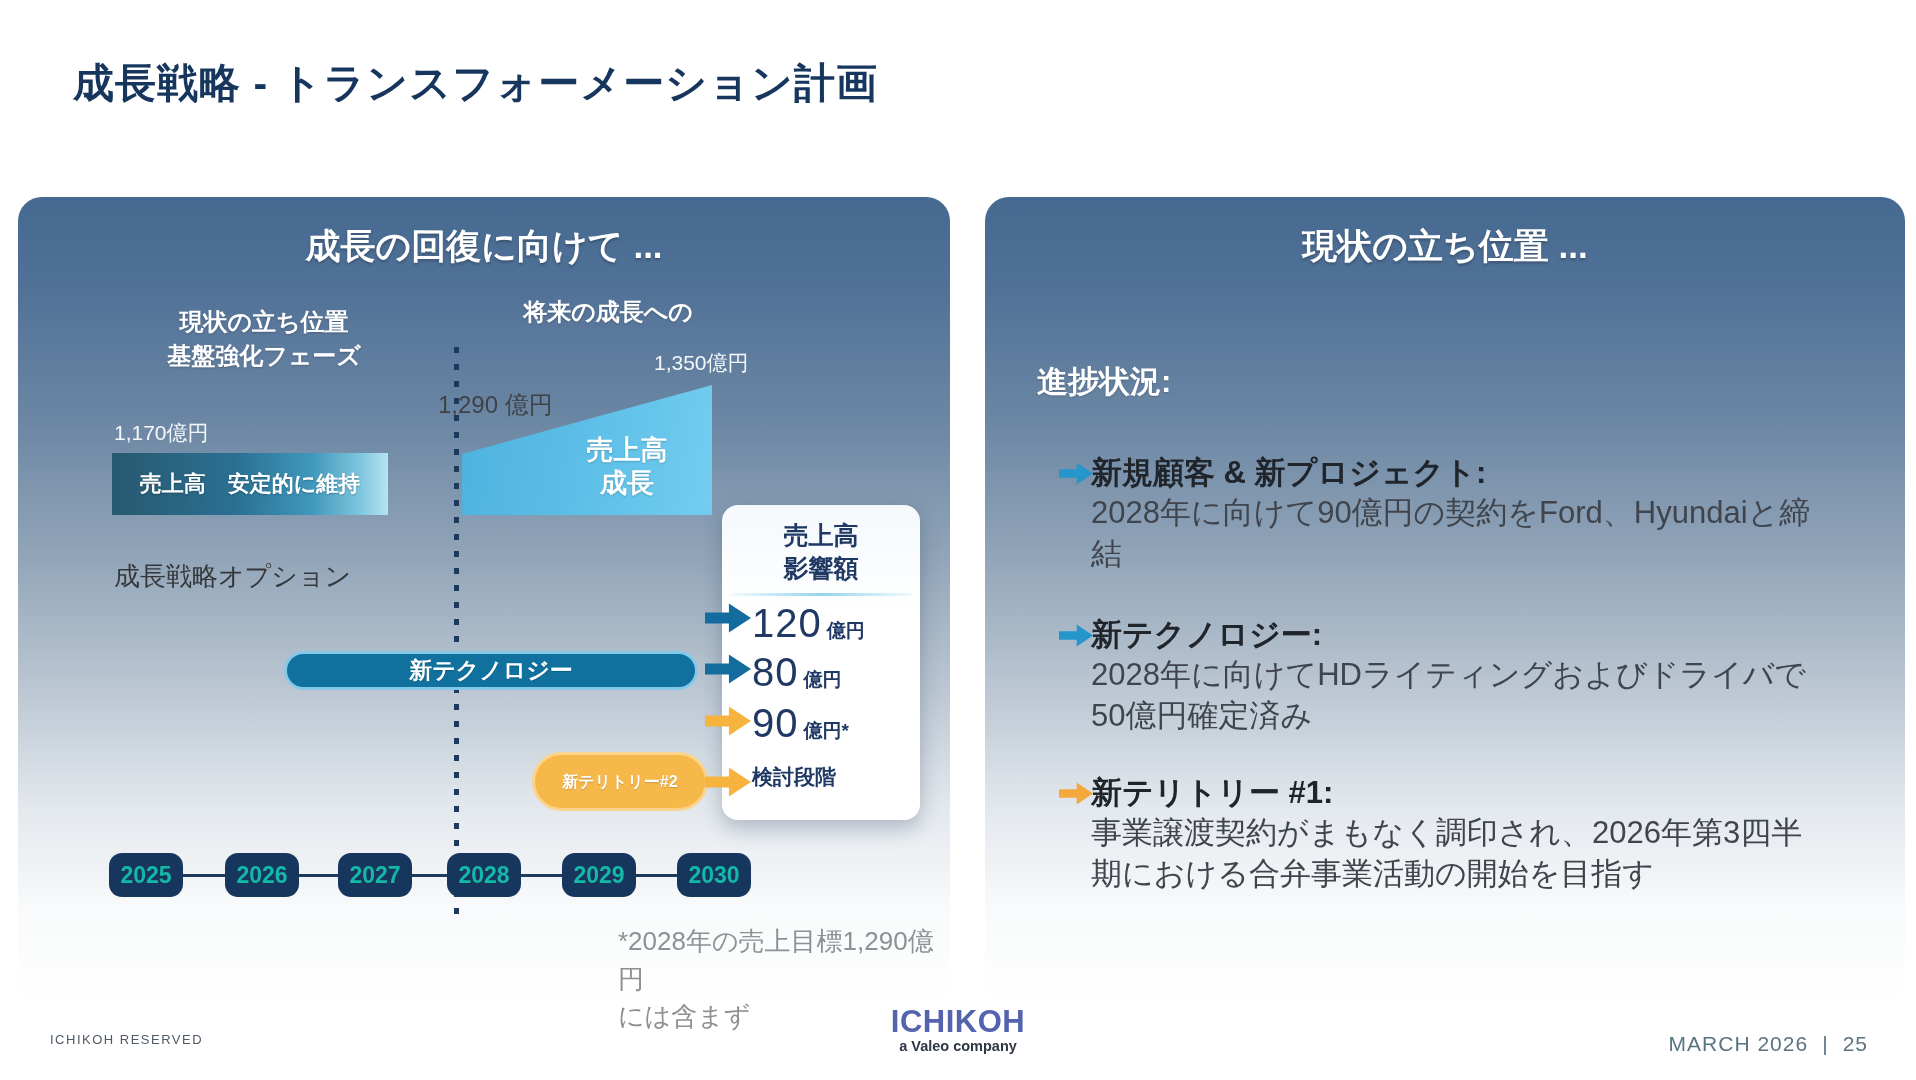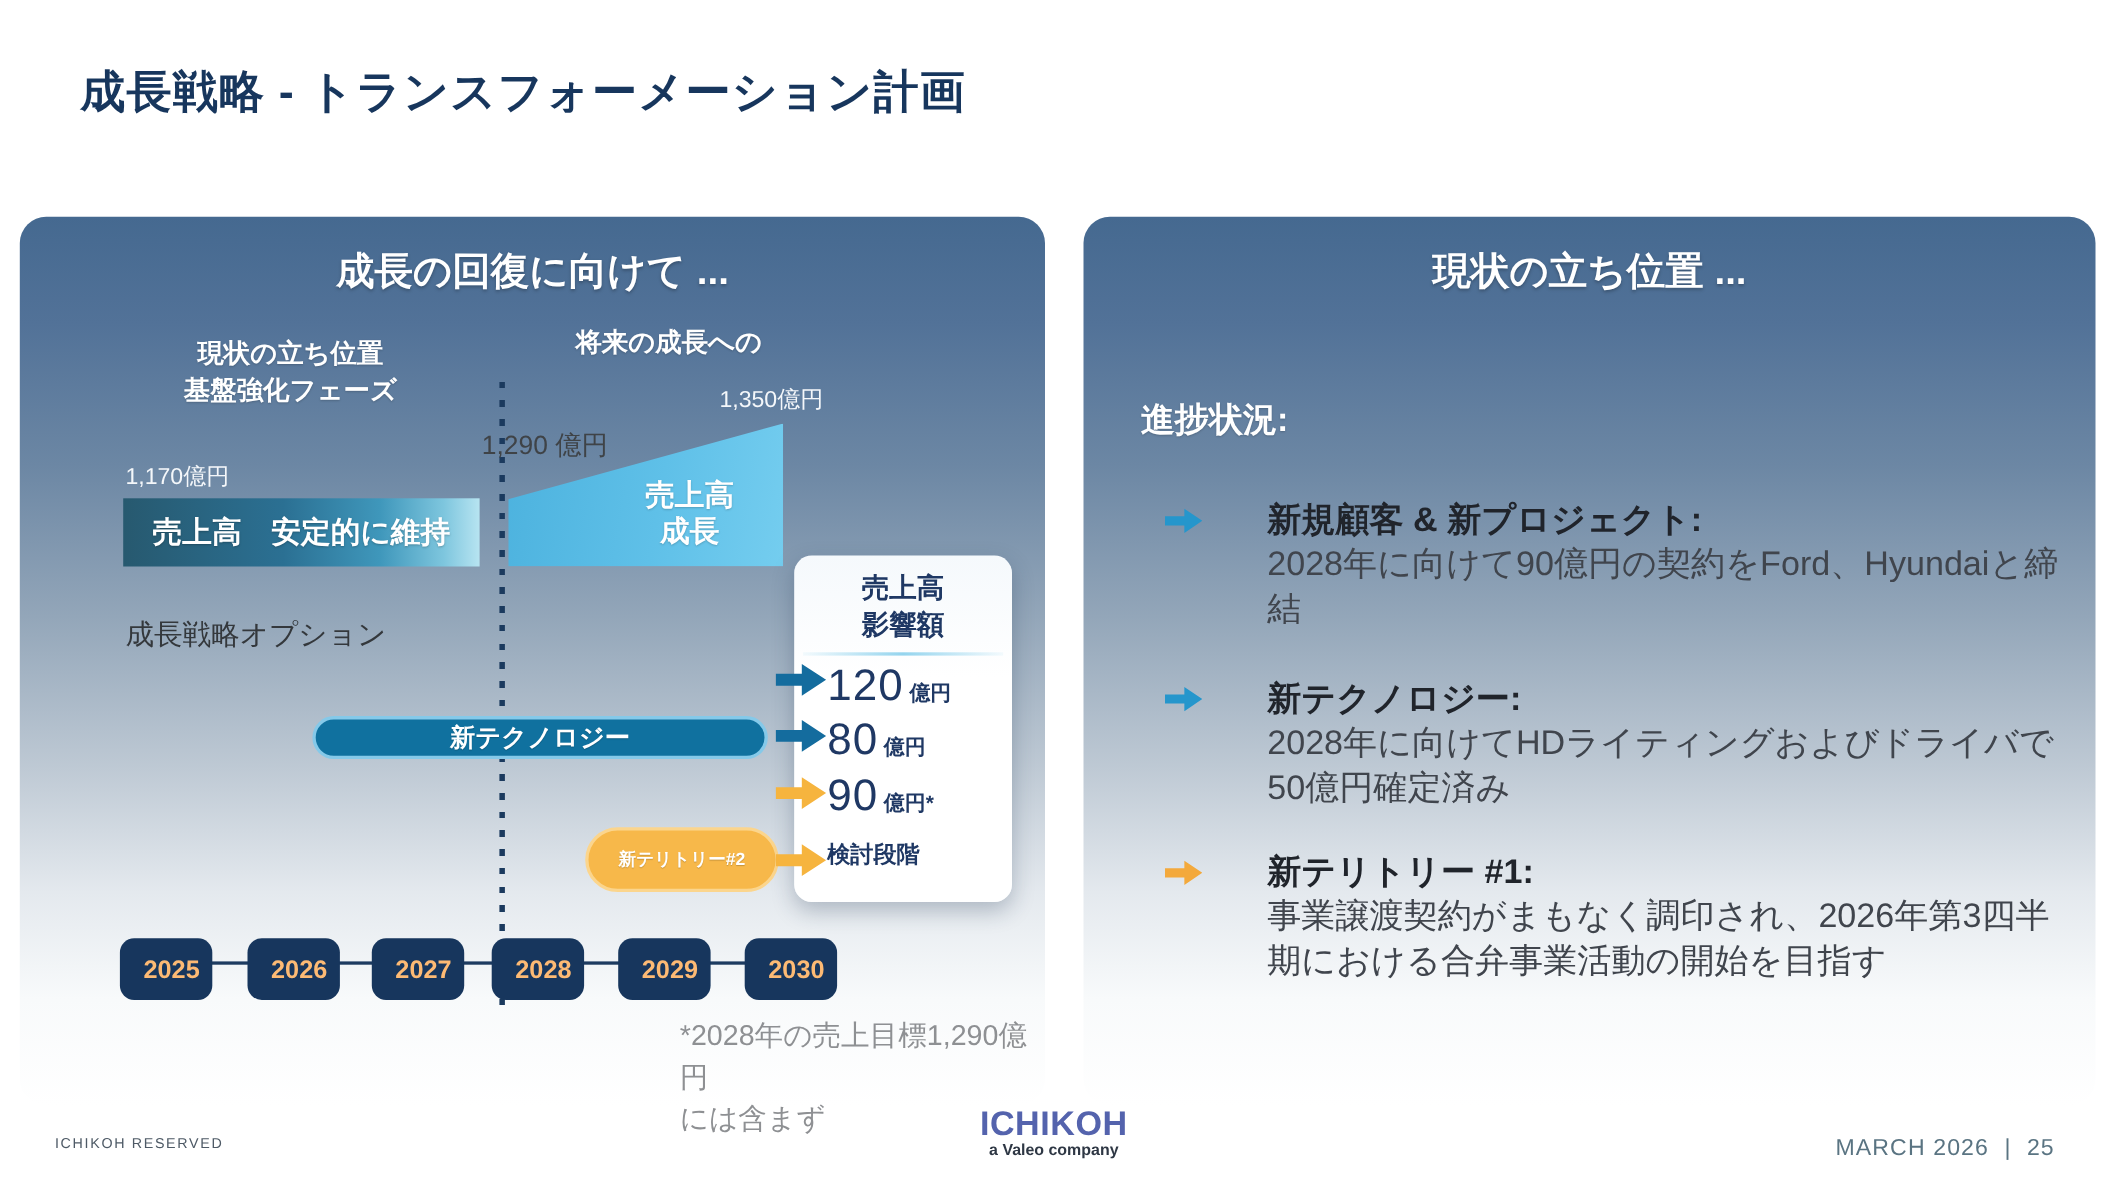--- a/index.html
+++ b/index.html
@@ -24,24 +24,24 @@
   }
   
   .phase{position:absolute;text-align:center;color:#ffffff;font-size:24px;font-weight:700;line-height:1.4;text-shadow:0 1px 2px rgba(0,0,0,.2);}
   .phase1{left:96px;top:108px;width:300px;}
   .phase2{left:470px;top:98px;width:240px;}
   .rev{position:absolute;font-weight:400;}
   .rev-1350{left:636px;top:152px;font-size:21px;color:#f4f7fa;}
   .rev-1290{left:420px;top:192px;font-size:24px;color:#3f4347;z-index:3;}
   .rev-1170{left:96px;top:222px;font-size:21px;color:#f4f7fa;}
   .stable-bar{
-    position:absolute;left:94px;top:256px;width:324px;height:62px;
+    position:absolute;left:94px;top:256px;width:276px;height:62px;
     background:linear-gradient(90deg,#27596f 0%,#2b7093 45%,#3f97bb 72%,#7ec6de 90%,#b7e4f1 100%);
     display:flex;align-items:center;justify-content:center;
-    color:#fff;font-size:27px;font-weight:700;text-shadow:0 1px 2px rgba(0,0,0,.25);
+    color:#fff;font-size:22px;font-weight:700;text-shadow:0 1px 2px rgba(0,0,0,.25);
   }
   .growth-wedge{
     position:absolute;left:444px;top:188px;width:250px;height:130px;
     clip-path:polygon(0 53%,100% 0,100% 100%,0 100%);
     background:linear-gradient(100deg,#4cb2de 0%,#5fc0e8 55%,#74cdef 100%);
   }
   .wedge-label{
     position:absolute;left:34%;top:38%;width:64%;text-align:center;
     color:#fff;font-size:27px;font-weight:800;line-height:1.2;text-shadow:0 1px 2px rgba(0,0,0,.2);
   }
@@ -75,36 +75,36 @@
   .ip-title{position:absolute;top:14px;left:0;width:100%;text-align:center;font-size:25px;font-weight:700;color:#1f3864;line-height:1.3;}
   .ip-divider{position:absolute;top:88px;left:8px;right:8px;height:3px;
     background:linear-gradient(90deg,rgba(150,215,240,.1),rgba(130,205,235,.85),rgba(150,215,240,.1));}
   .ip-row{position:absolute;left:30px;white-space:nowrap;color:#1f3864;}
   .ip-r1{top:96px;}.ip-r2{top:145px;}.ip-r3{top:196px;}.ip-r4{top:258px;}
   .ip-value{font-size:40px;font-weight:500;letter-spacing:1px;}
   .ip-unit{font-size:19px;font-weight:700;margin-left:5px;}
   .ip-stage{font-size:21px;font-weight:700;}
   .timeline-line{position:absolute;left:110px;top:677px;width:586px;height:3px;background:#1d3b60;}
   .year-badge{
-    position:absolute;top:656px;width:74px;height:56px;z-index:2;border-radius:13px;background:#17365d;
-    display:flex;align-items:center;justify-content:center;color:#fdba74;font-size:23px;font-weight:800;padding-left:10px;
+    position:absolute;top:656px;width:74px;height:44px;z-index:2;border-radius:13px;background:#17365d;
+    display:flex;align-items:center;justify-content:center;color:#14b8a6;font-size:23px;font-weight:800;
   }
   .yb1{left:91px;}.yb2{left:207px;}.yb3{left:320px;}.yb4{left:429px;}.yb5{left:544px;}.yb6{left:659px;}
   .footnote{position:absolute;left:600px;top:726px;font-size:26px;color:#8e9093;line-height:1.45;}
   
   .status-label{position:absolute;left:52px;top:164px;font-size:31px;font-weight:800;color:#ffffff;text-shadow:0 1px 2px rgba(0,0,0,.2);}
   .bullet{position:absolute;left:72px;width:815px;}
   .bullet1{top:256px;}.bullet2{top:418px;}.bullet3{top:576px;}
   .b-arrow{
     position:absolute;left:2px;top:9px;width:34px;height:23px;
     clip-path:polygon(0 32%,52% 32%,52% 2%,100% 50%,52% 98%,52% 68%,0 68%);
   }
   .b-arrow.blue{background:#2596cc;}
   .b-arrow.yellow{background:#f3a93c;}
-  .b-text{margin-left:95px;}
+  .b-text{margin-left:34px;}
   .b-title{font-size:31px;font-weight:800;color:#20242b;line-height:1.3;}
   .b-body{font-size:31px;color:#40454d;line-height:1.3;width:738px;}
   
   .footer-left{position:absolute;left:50px;top:1032px;font-size:13px;letter-spacing:1.5px;color:#4e5a66;}
   .footer-logo{position:absolute;left:50%;top:1006px;transform:translateX(-50%);text-align:center;line-height:1.05;}
   .logo-text{font-size:31px;font-weight:800;color:#5463ad;letter-spacing:.5px;}
   .logo-sub{font-size:14.5px;font-weight:600;color:#2e3744;}
   .footer-right{position:absolute;right:48px;top:1032px;font-size:21px;letter-spacing:1px;color:#5a7482;white-space:nowrap;}
   .footer-right .sep{margin:0 14px;}
 </style>

